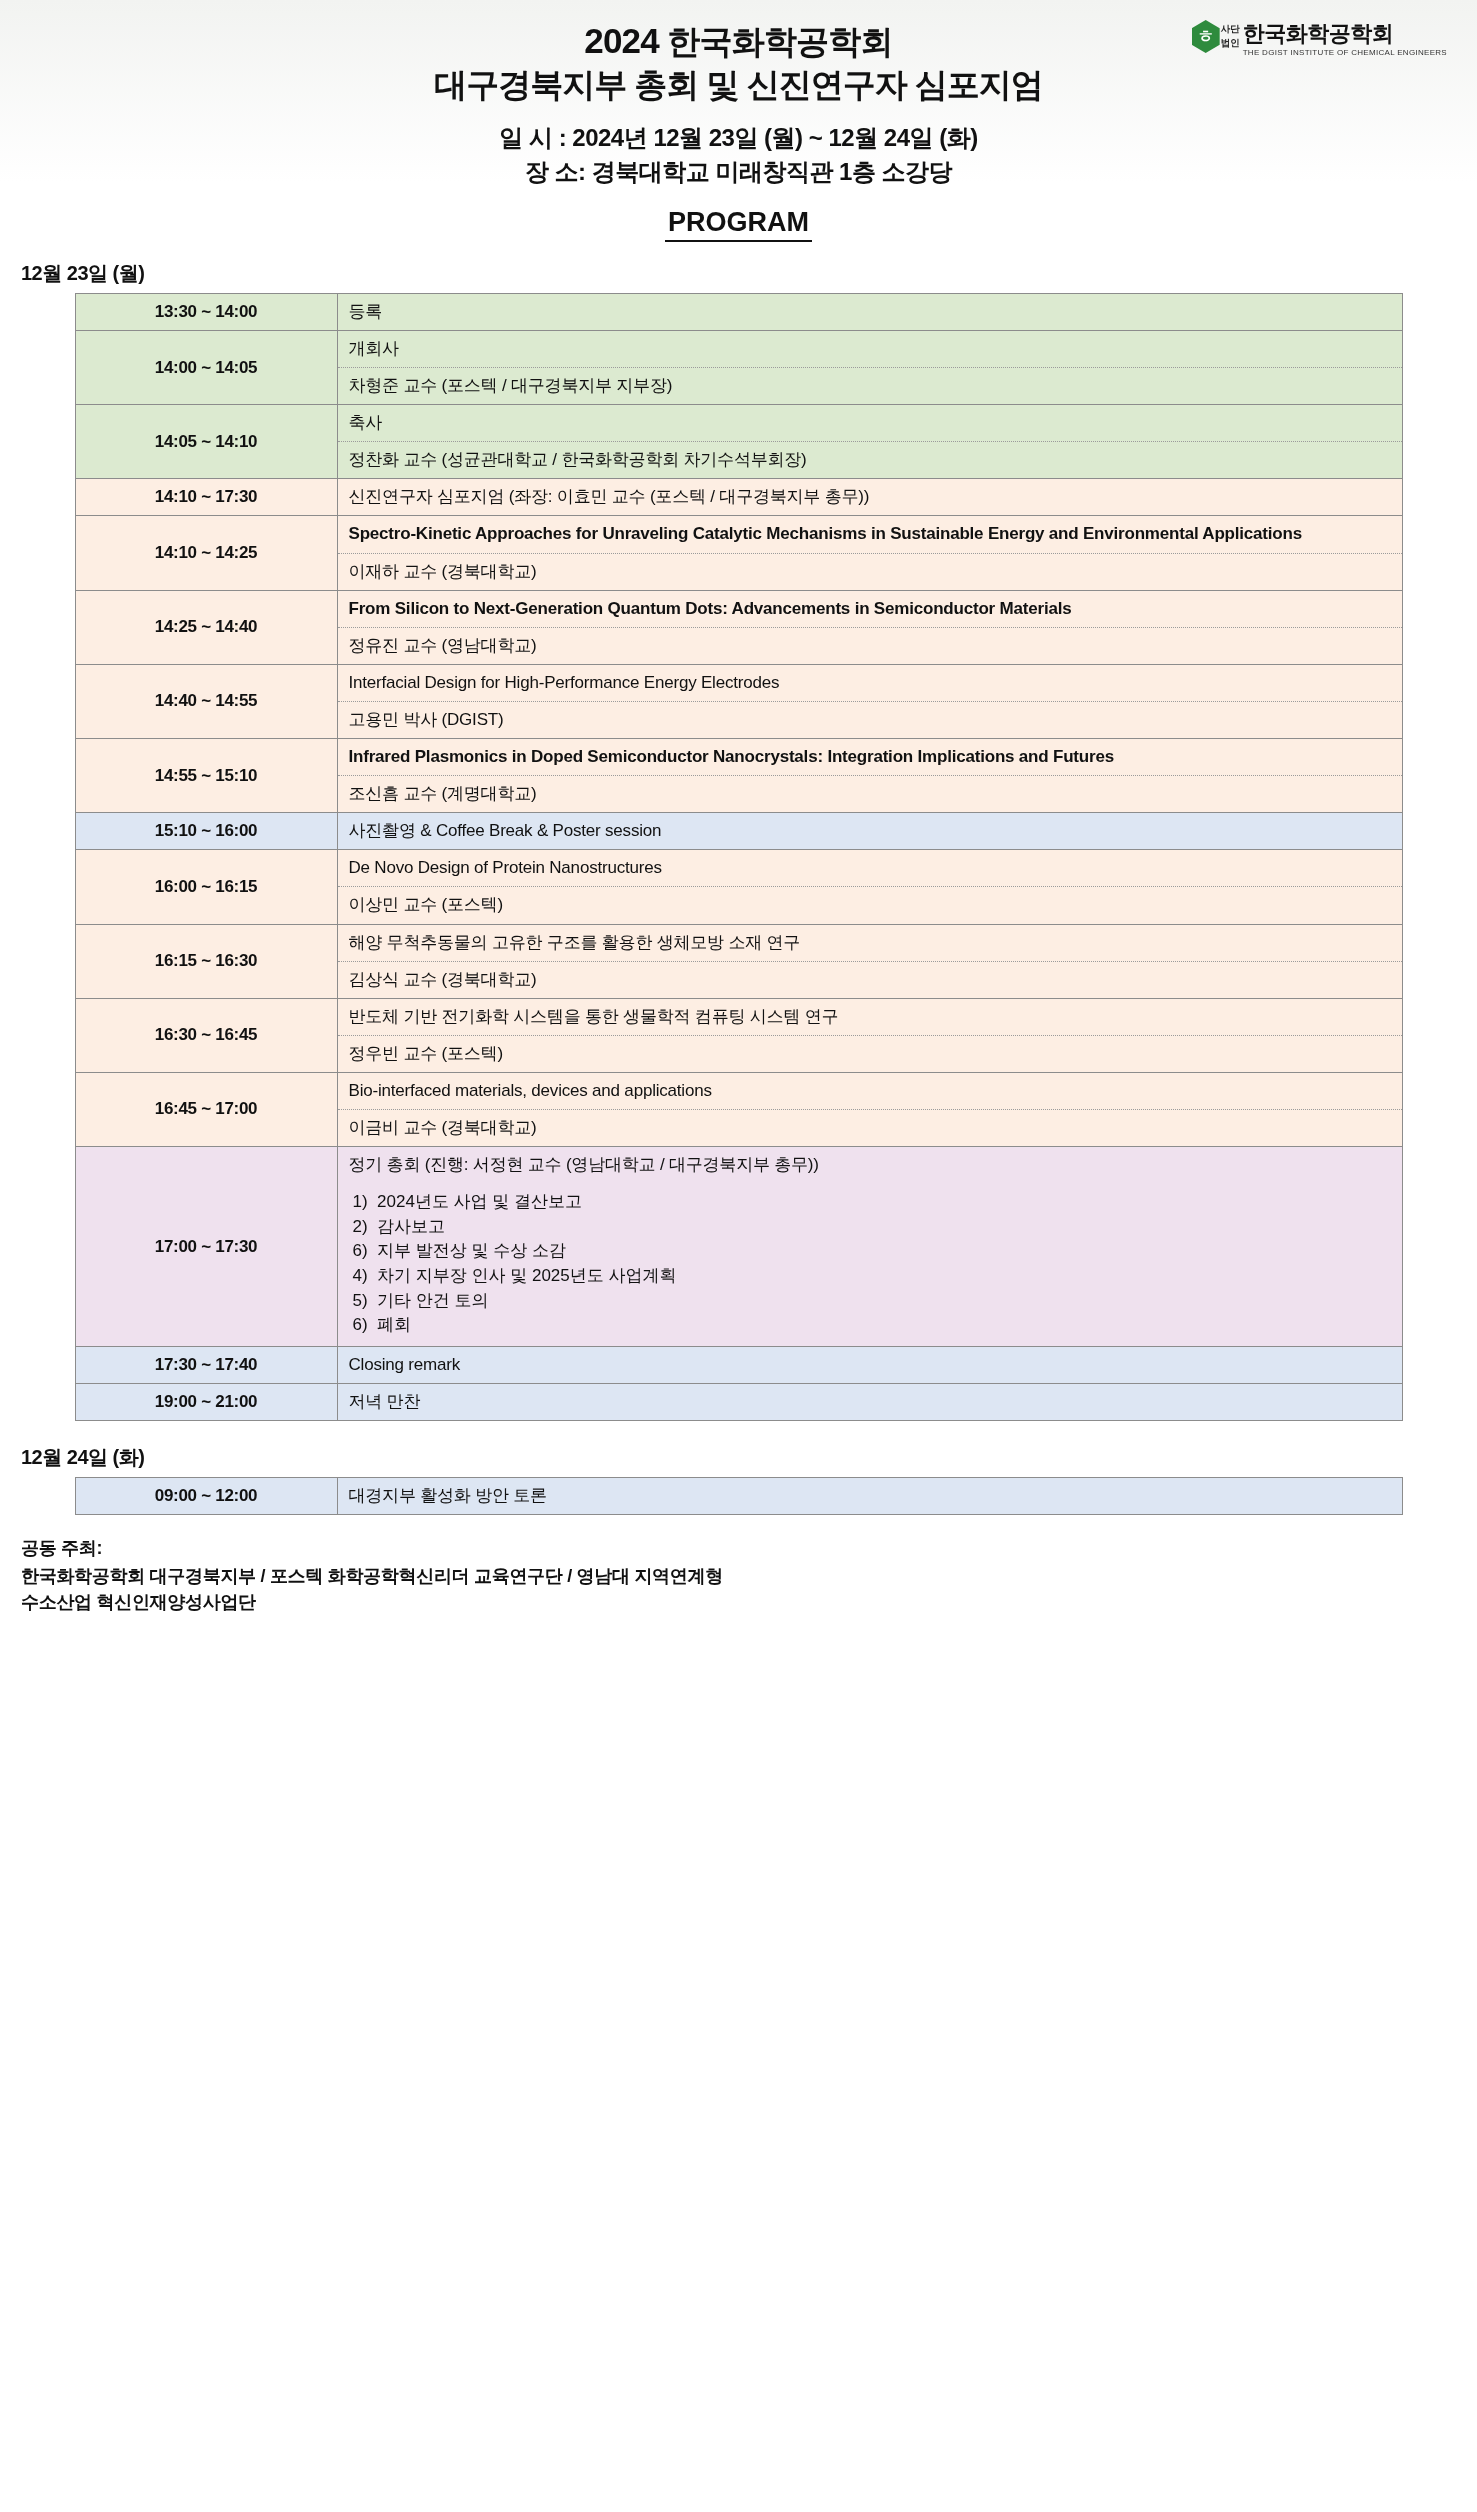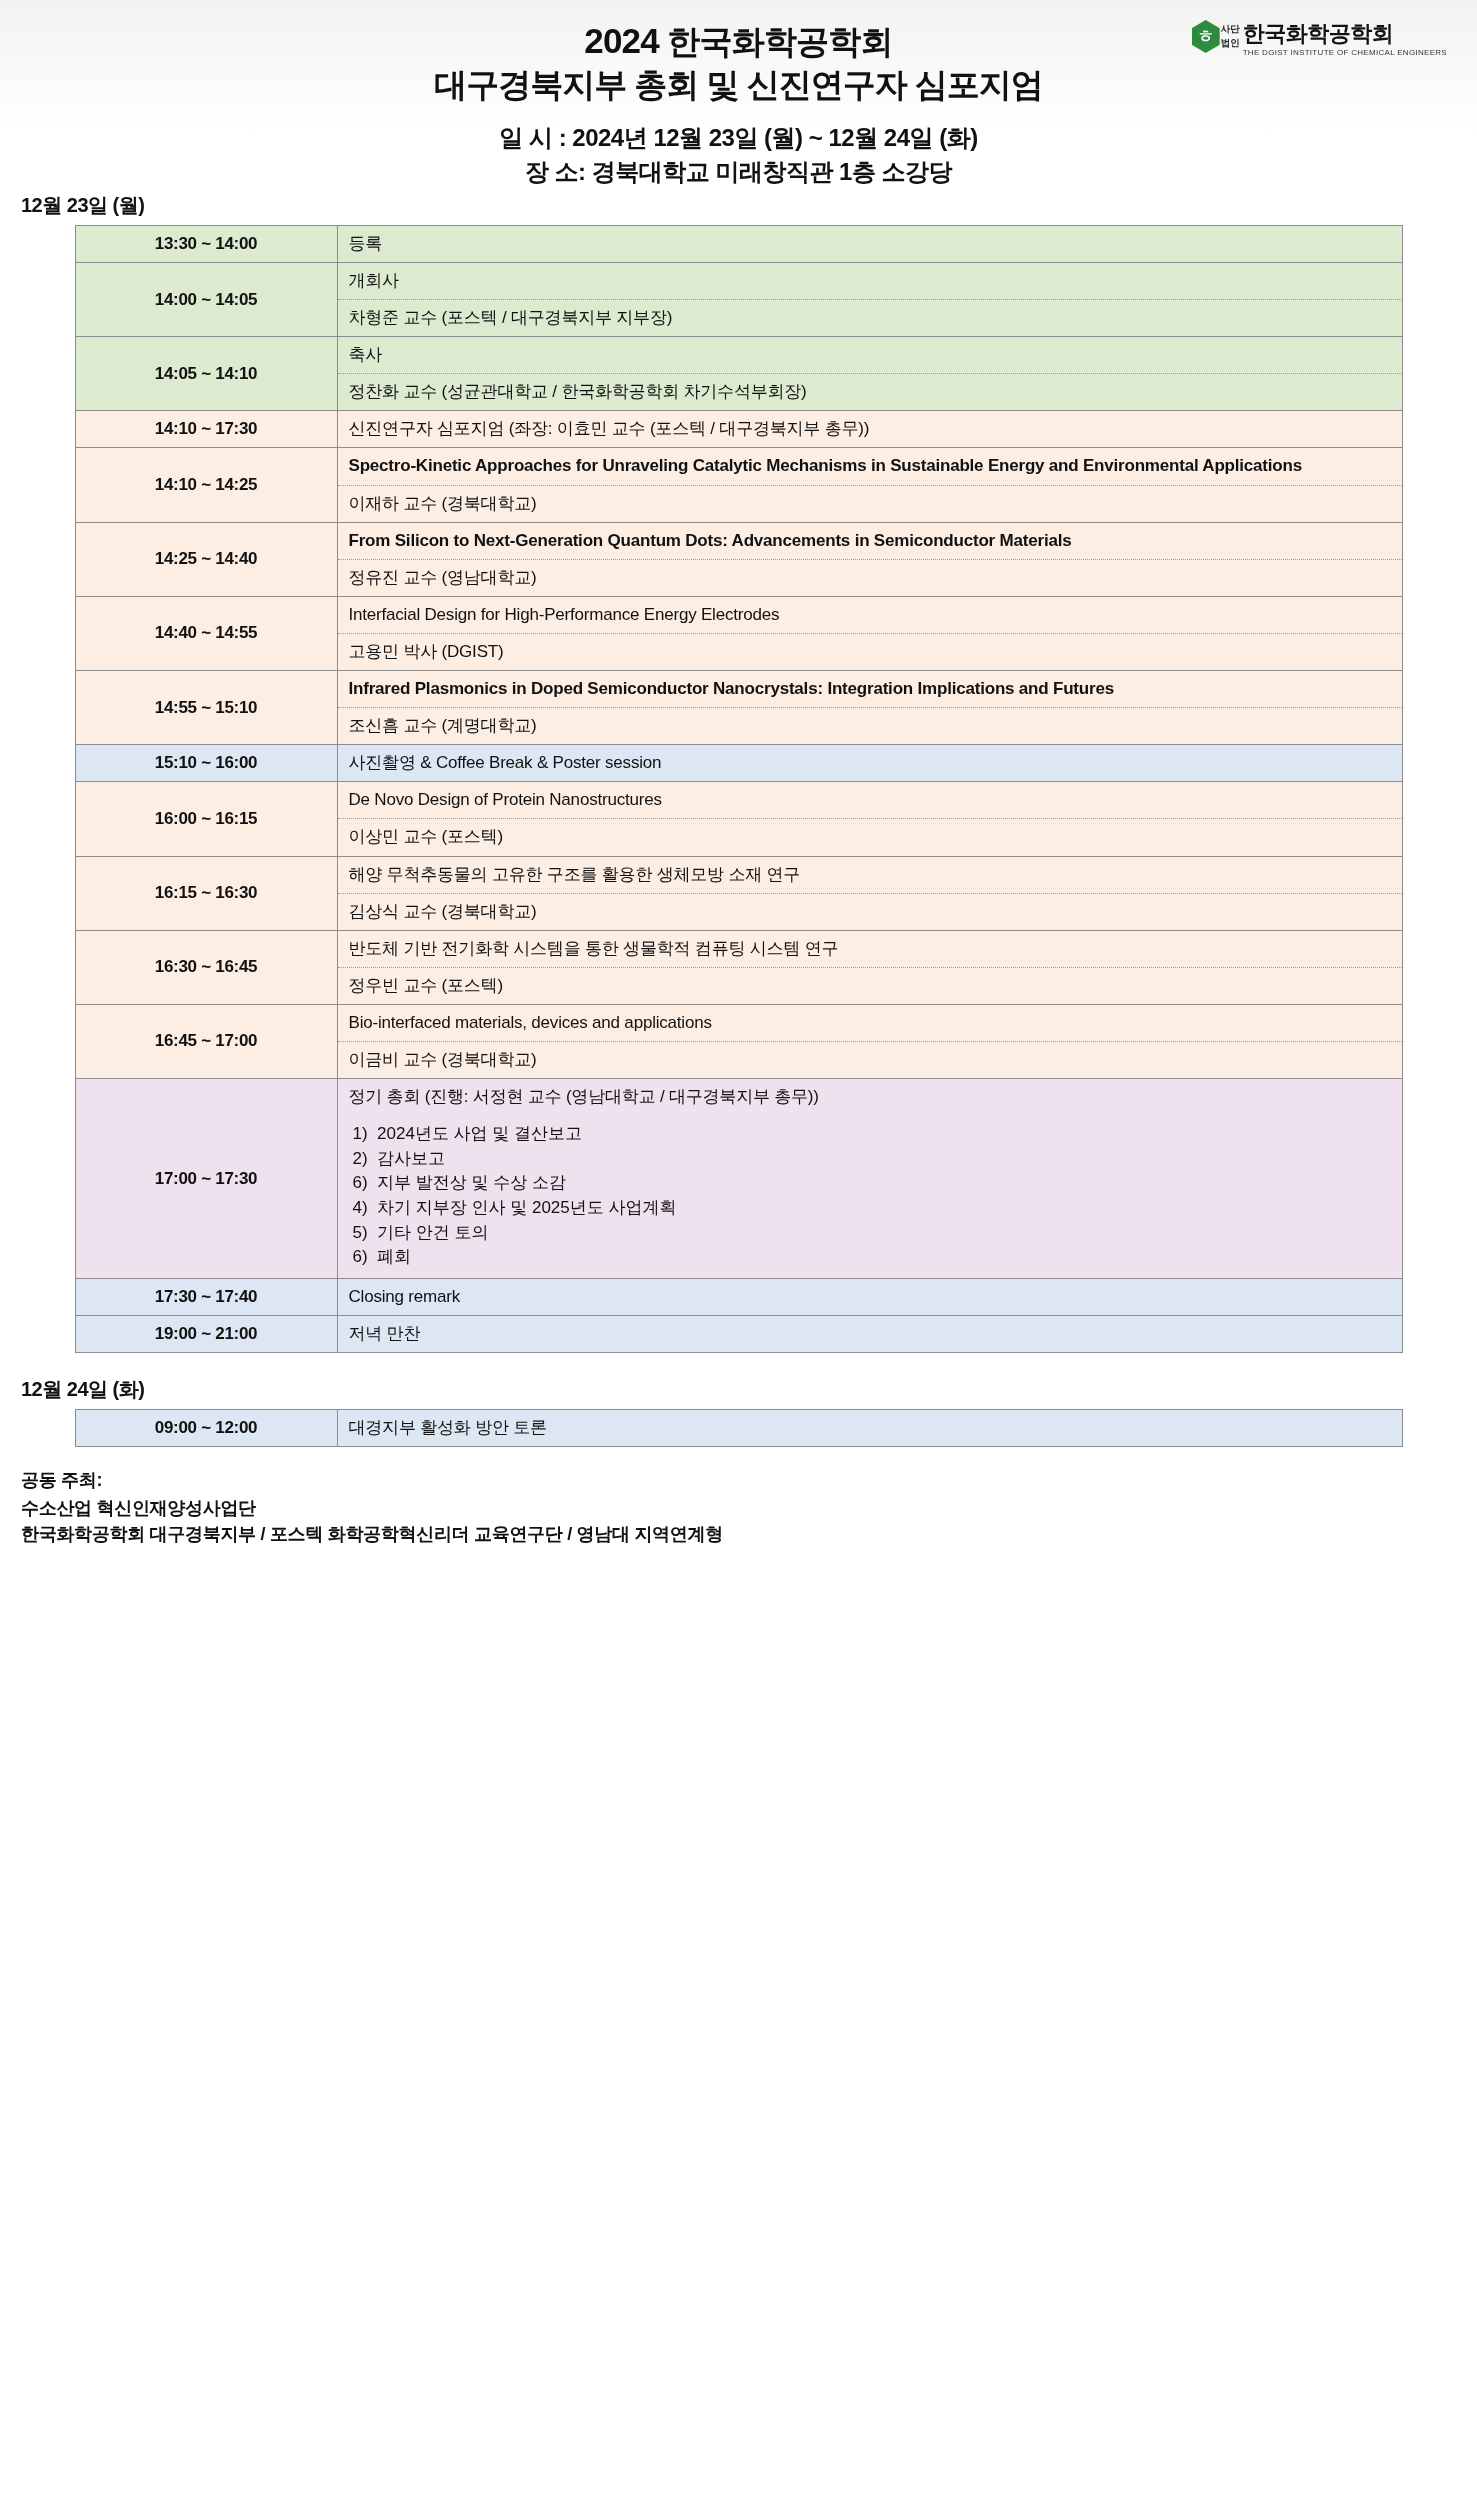--- a/index.html
+++ b/index.html
@@ -218,20 +218,23 @@
     </div>
 
     <div class="title-1">
       <span class="year">2024</span><span> 한국화학공학회</span>
     </div>
     <div class="title-2">대구경북지부 총회 및 신진연구자 심포지엄</div>
 
     <div class="meta-line">일 시 : 2024년 12월 23일 (월) ~ 12월 24일 (화)</div>
     <div class="meta-line second">장 소: 경북대학교 미래창직관 1층 소강당</div>
 
+    <div class="program-word">
+      <span>PROGRAM</span>
+    </div>
   </div>
 
   <div class="day-heading">12월 23일 (월)</div>
   <table class="schedule">
     <tbody id="day1-body">
         <tr>
           <td class="time bg-green">13:30 ~ 14:00</td>
           <td class="content bg-green">
             <div class="cellline">등록</div>
           </td>
@@ -354,18 +357,18 @@
           <td class="time bg-blue2">09:00 ~ 12:00</td>
           <td class="content bg-blue2">
             <div class="cellline">대경지부 활성화 방안 토론</div>
           </td>
         </tr>
       </tbody>
   </table>
 
   <div class="footer">
     <div class="lead">공동 주최:</div>
+    <div class="body">한국화학공학회 대구경북지부 / 포스텍 화학공학혁신리더 교육연구단 / 영남대 지역연계형</div>
     <div class="body">수소산업 혁신인재양성사업단</div>
-    <div class="body">한국화학공학회 대구경북지부 / 포스텍 화학공학혁신리더 교육연구단 / 영남대 지역연계형</div>
   </div>
 
 </div>
 
 
 </body></html>

